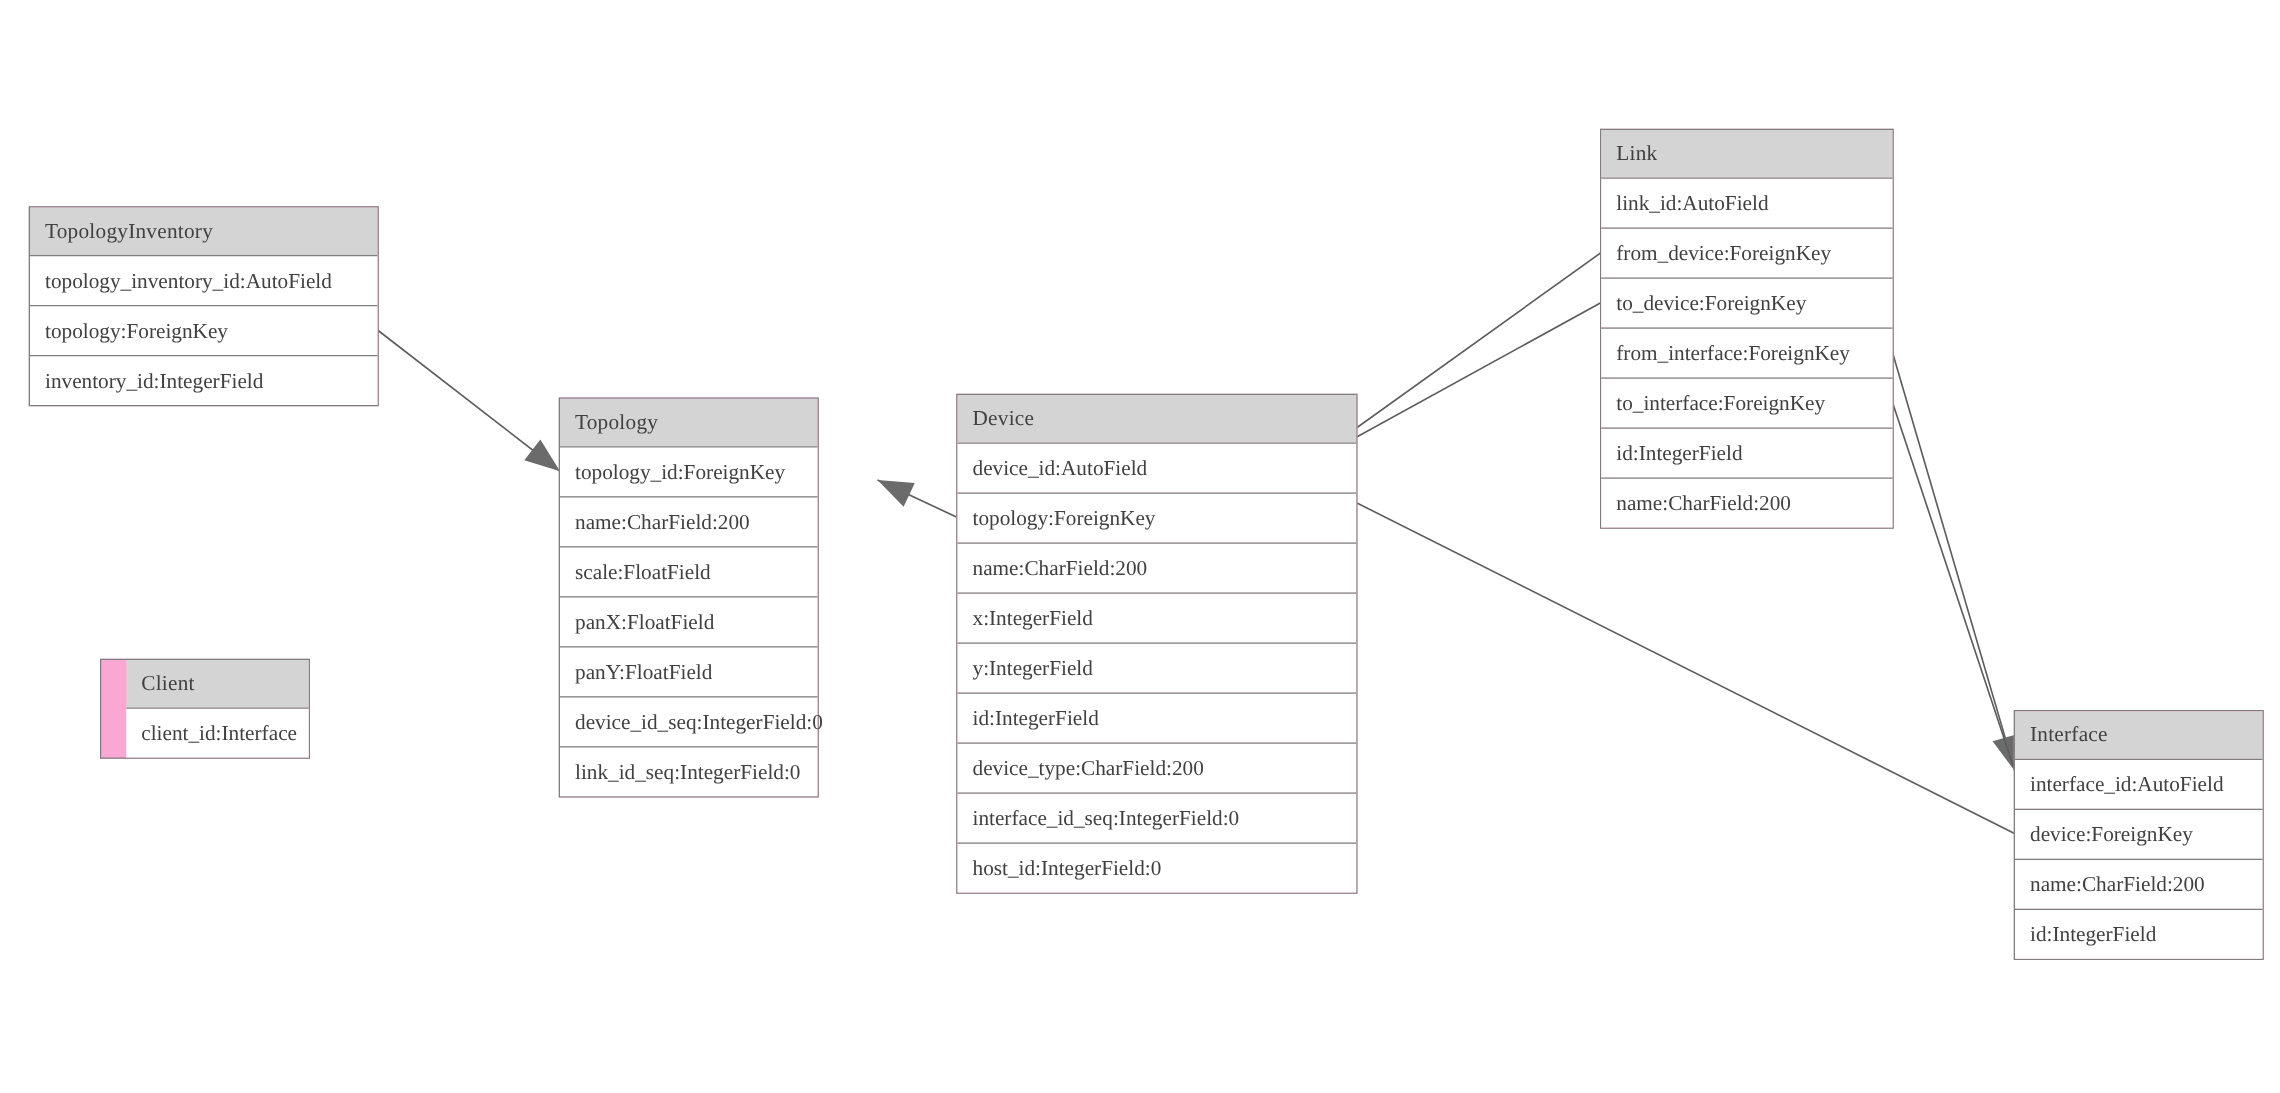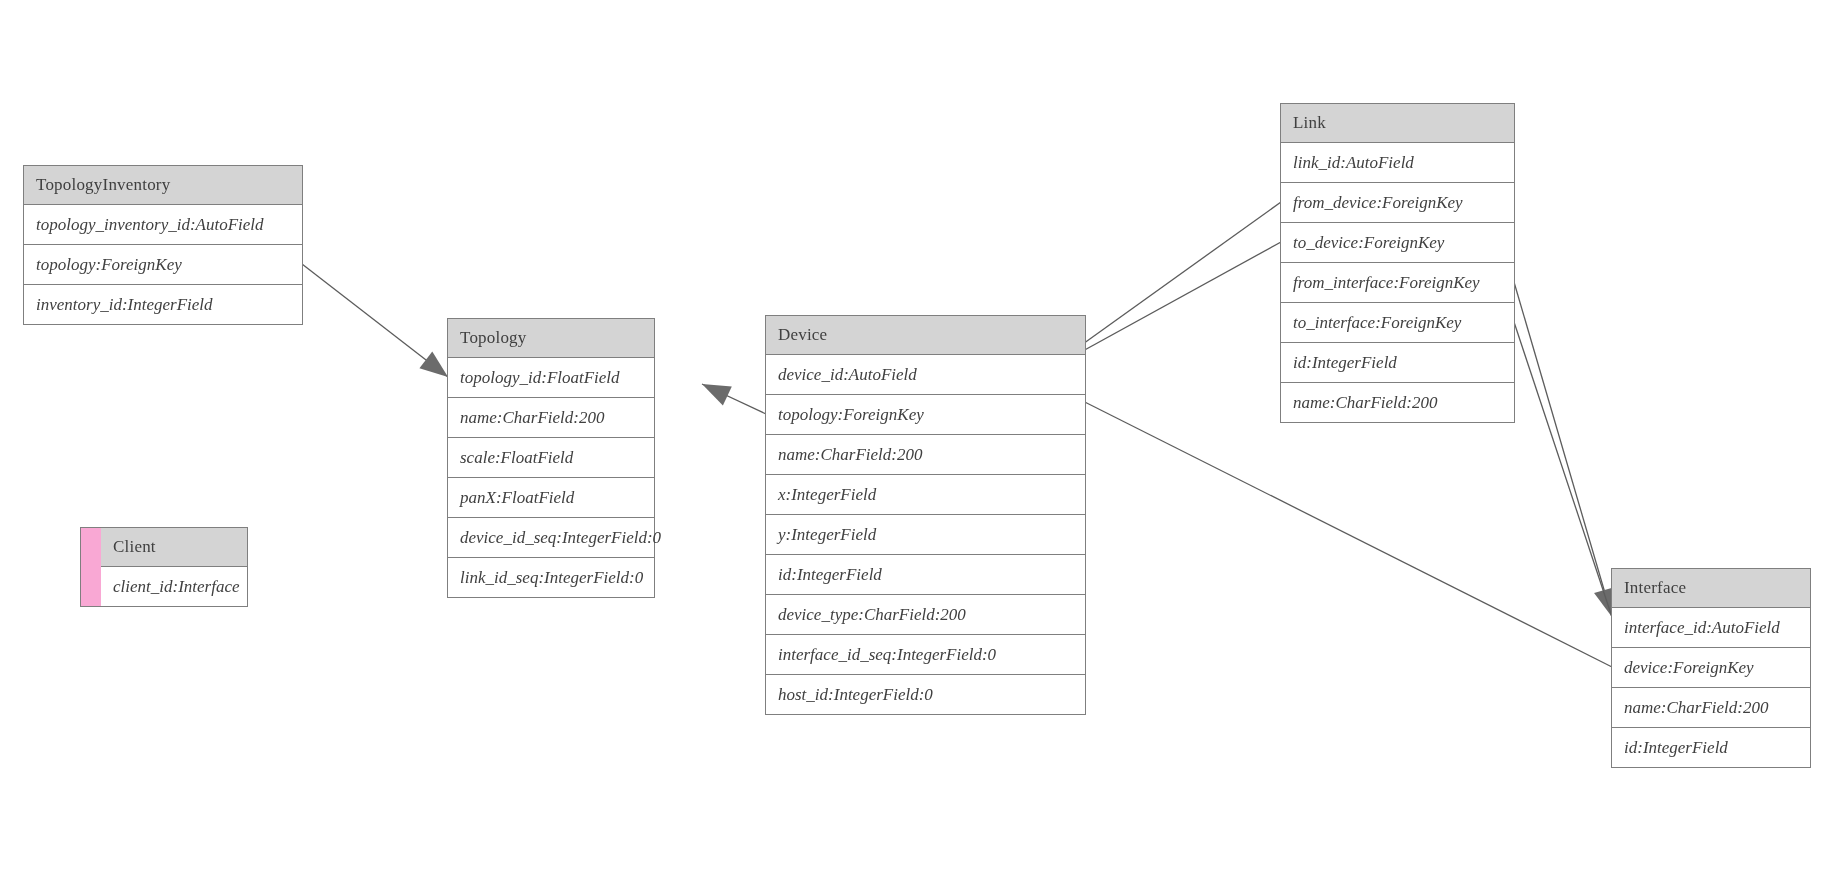--- a/index.html
+++ b/index.html
@@ -36,21 +36,20 @@
   }
   .entity-row {
     box-sizing: border-box;
     height: 40px;
     border-top: 1.5px solid #7f7f7f;
     background: #ffffff;
     display: flex;
     align-items: center;
     padding-left: 12px;
     white-space: nowrap;
-    font-style: italic;
   }
 </style>
 </head>
 <body>
 
 <div id="canvas">
 
   <svg id="connections" width="1824" height="874">
       <line x1="302" y1="264" x2="448" y2="377" stroke="#5c5c5c" stroke-width="1.3"></line>
       <polygon points="448,377 419.4306968429219,368.16569656854784 432.28403960370423,351.5587227360326" fill="#6b6b6b"></polygon>
@@ -68,24 +67,25 @@
 
   <div class="entity" style="left:23px; top:165px; width:280px;">
     <div class="entity-header">TopologyInventory</div>
     <div class="entity-row">topology_inventory_id:AutoField</div>
     <div class="entity-row">topology:ForeignKey</div>
     <div class="entity-row">inventory_id:IntegerField</div>
   </div>
 
   <div class="entity" style="left:447px; top:318px; width:208px;">
     <div class="entity-header">Topology</div>
-    <div class="entity-row">topology_id:FloatField</div>
+    <div class="entity-row">topology_id:ForeignKey</div>
     <div class="entity-row">name:CharField:200</div>
     <div class="entity-row">scale:FloatField</div>
     <div class="entity-row">panX:FloatField</div>
+    <div class="entity-row">panY:FloatField</div>
     <div class="entity-row">device_id_seq:IntegerField:0</div>
     <div class="entity-row">link_id_seq:IntegerField:0</div>
   </div>
 
   <div class="entity" style="left:80px; top:527px; width:168px;padding-left:20px;">
     <div class="entity-header">Client</div>
     <div class="entity-row">client_id:Interface</div>
   </div>
 
   <div class="entity" style="left:765px; top:315px; width:321px;">

